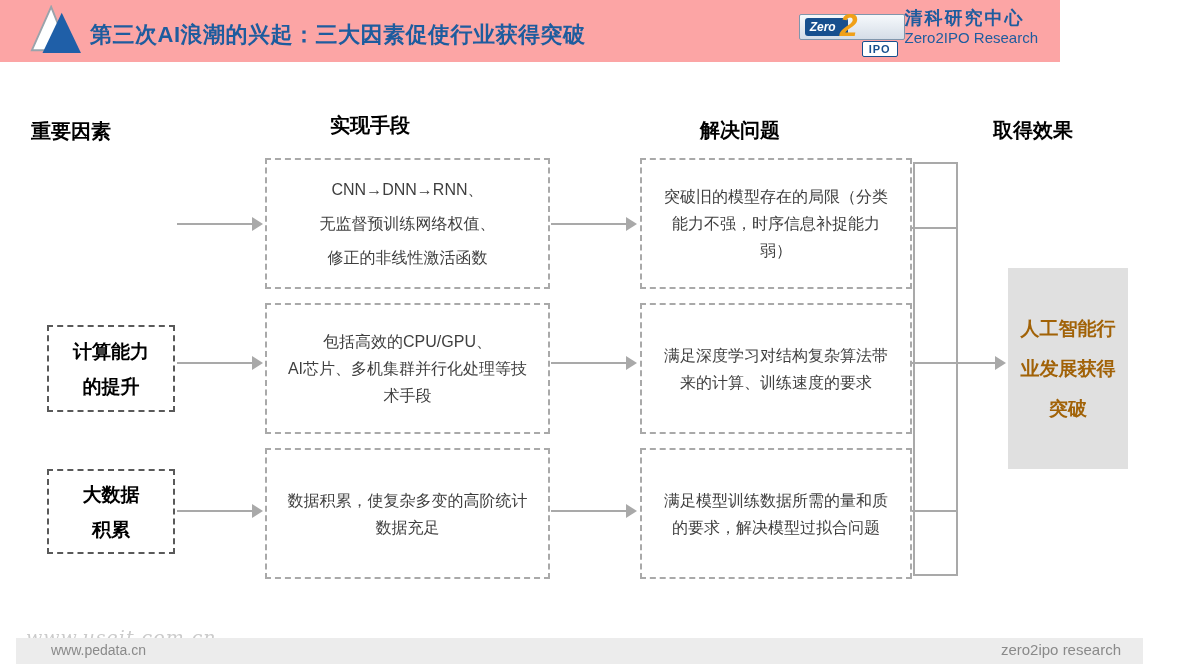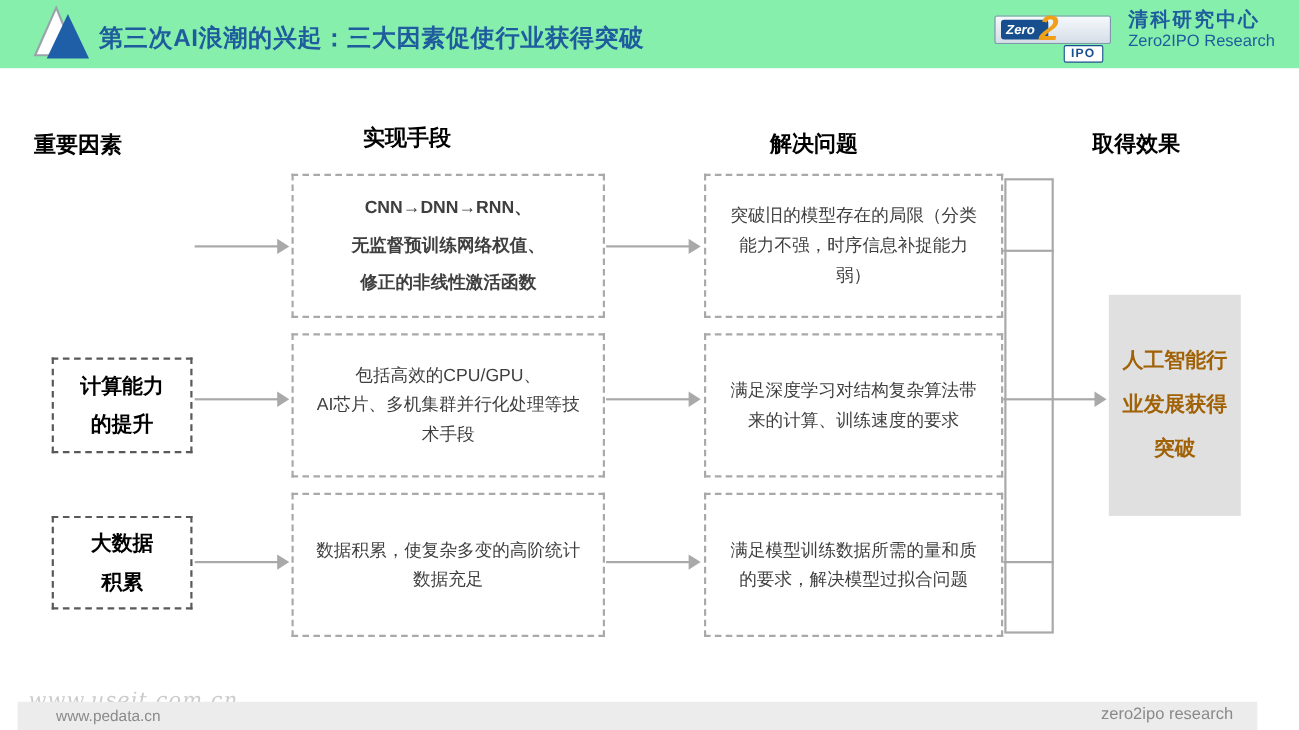--- a/index.html
+++ b/index.html
@@ -1,27 +1,27 @@
 <!DOCTYPE html>
 <html><head>
 <meta charset="utf-8">
 <style>
   html,body { margin:0; padding:0; background:#ffffff; }
   .slide {
     position:relative; width:1181px; height:664px; background:#ffffff;
     font-family:"Liberation Sans","DejaVu Sans",sans-serif; overflow:hidden;
   }
   
-  .header { position:absolute; left:0; top:0; width:1181px; height:62px; background:#86efac; }
+  .header { position:absolute; left:0; top:0; width:1060px; height:62px; background:#fca5a5; }
   .tri-logo { position:absolute; left:28px; top:5px; }
   .title {
     position:absolute; left:90px; top:20px; font-size:22px; font-weight:bold;
     color:#1e5c9e; letter-spacing:0.5px; white-space:nowrap;
   }
-  .brand { position:absolute; right:22px; top:8px; display:flex; align-items:center; gap:16px; }
+  .brand { position:absolute; right:22px; top:8px; display:flex; align-items:center; }
   .z2-box {
     position:relative; display:flex; align-items:center; height:24px; padding:0 6px 0 5px;
     border:1px solid #8096ac; border-radius:2px;
     background:linear-gradient(#f6f9fc,#d5dde7);
   }
   .z-zero {
     background:#174f8e; color:#ffffff; font-weight:bold; font-style:italic;
     font-size:12px; padding:2px 12px 2px 5px; border-radius:3px; line-height:14px;
   }
   .z-two {
@@ -52,21 +52,21 @@
     left:47px; width:128px; height:87px; border:2px dashed #595959;
     font-size:19px; font-weight:bold; color:#000; line-height:35px;
   }
   .factor.r0 { top:182px; } .factor.r1 { top:325px; } .factor.r2 { top:469px; height:85px; }
 
   .means, .problem {
     border:2px dashed #a9a9a9; font-size:16px; color:#3f3f3f; line-height:27px;
   }
   .means   { left:265px; width:285px; height:131px; }
   .problem { left:640px; width:272px; height:131px; }
-  .means.r0 { top:158px; line-height:34px;font-weight:bold; } .means.r1 { top:303px; } .means.r2 { top:448px; }
+  .means.r0 { top:158px; line-height:34px; } .means.r1 { top:303px; } .means.r2 { top:448px; }
   .problem.r0 { top:158px; } .problem.r1 { top:303px; } .problem.r2 { top:448px; }
 
   
   .bracket {
     position:absolute; left:913px; top:162px; width:45px; height:414px;
     border:2px solid #a9a9a9; box-sizing:border-box; background:transparent;
   }
   .result {
     position:absolute; left:1008px; top:268px; width:120px; height:201px;
     background:#e0e0e0; display:flex; flex-direction:column; justify-content:center;

